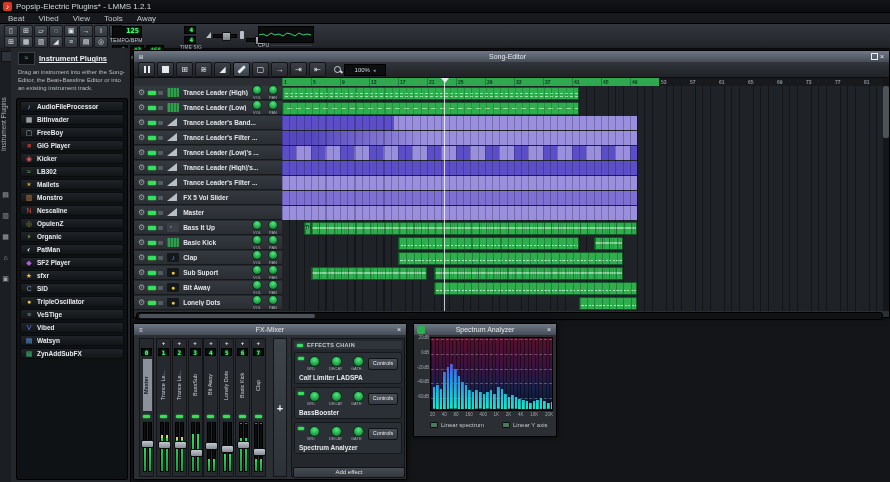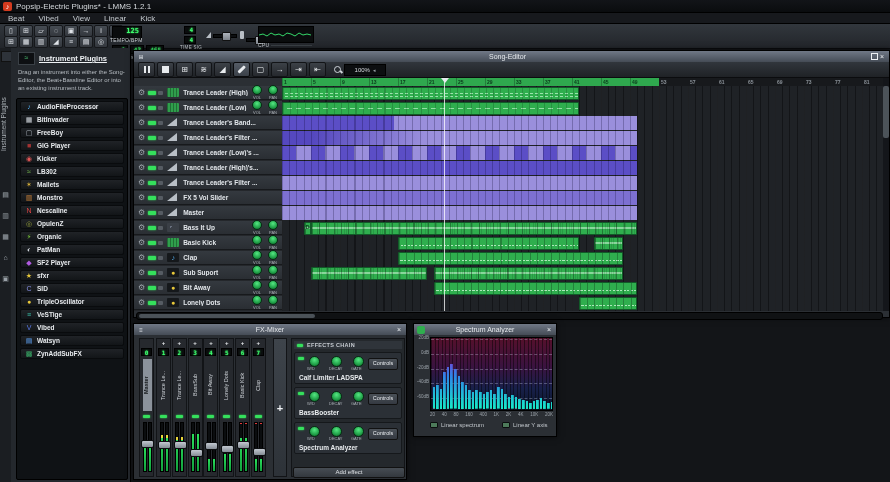--- a/index.html
+++ b/index.html
@@ -172,22 +172,22 @@
 <body>
 
 <div id="titlebar" class="abs">
   <div id="app-logo">♪</div>
   <div id="app-title">Popsip-Electric Plugins* - LMMS 1.2.1</div>
 </div>
 <div id="menubar" class="abs">
     <div class="menu-item">Beat</div>
     <div class="menu-item">Vibed</div>
     <div class="menu-item">View</div>
-    <div class="menu-item">Linear</div>
-    <div class="menu-item">Kick</div>
+    <div class="menu-item">Tools</div>
+    <div class="menu-item">Away</div>
   </div>
 <div id="toolbar" class="abs">
   <div id="tb-row1" class="abs">
       <div class="tbtn">▯</div>
       <div class="tbtn">⊞</div>
       <div class="tbtn">▱</div>
       <div class="tbtn">◌</div>
       <div class="tbtn">▣</div>
       <div class="tbtn">→</div>
       <div class="tbtn">i</div>

